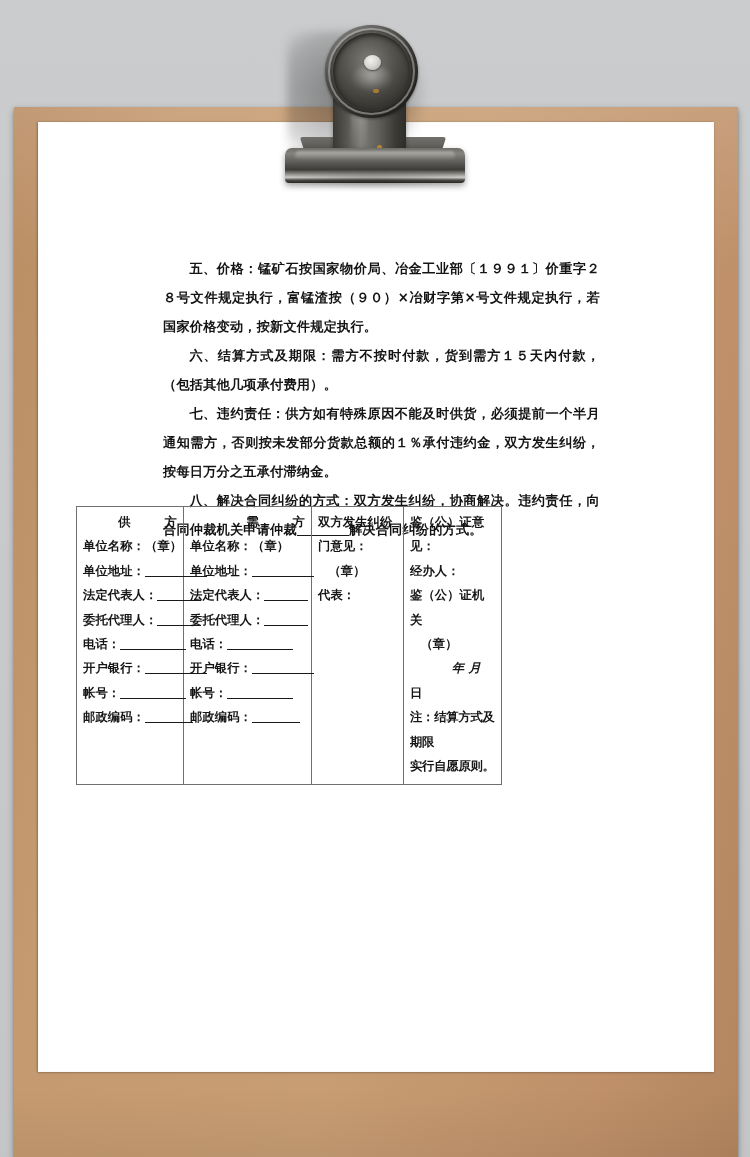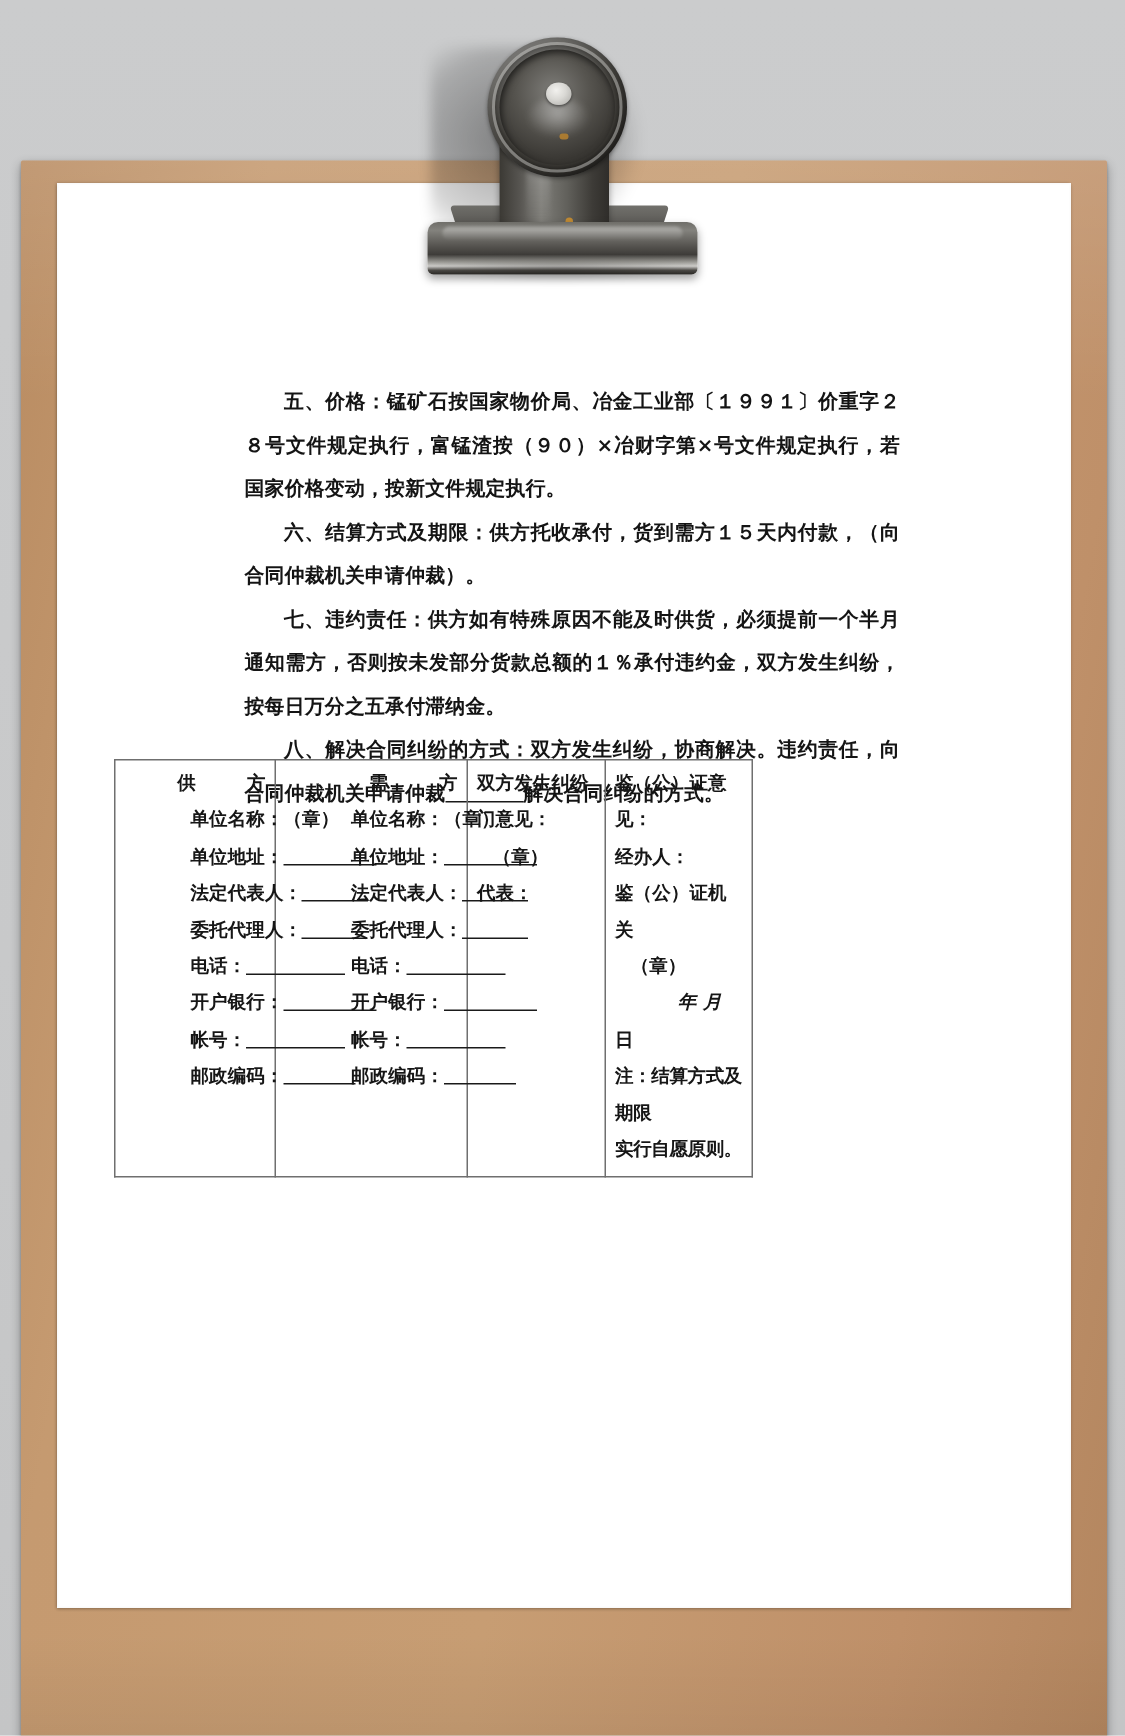--- a/index.html
+++ b/index.html
@@ -105,21 +105,21 @@
     line-height: 24.4px;
     font-weight: 600;
     color: #161616;
     letter-spacing: 0.1px;
   }
   .col-a { width: 107px; }
   .col-b { width: 128px; }
   .col-c { width: 92px; }
   .col-d { width: 98px; }
 
-  .cellline { white-space: nowrap; margin-left: 44px; }
+  .cellline { white-space: nowrap; }
   .cellline .ln {
     display: inline-block;
     border-bottom: 1px solid #1a1a1a;
     vertical-align: -2px;
   }
   .ln-long { width: 62px; }
   .ln-mid  { width: 48px; }
   .ln-short{ width: 44px; }
 
   .hdr {
@@ -269,21 +269,21 @@
 <div id="backdrop"></div>
 
 <div id="clipboard">
   <div id="clipboard-inner-shade"></div>
   <div id="clipboard-bottom-edge"></div>
 
   <div id="paper">
 
     <div id="doc">
       <p class="para">五、价格：锰矿石按国家物价局、冶金工业部〔１９９１〕价重字２８号文件规定执行，富锰渣按（９０）×冶财字第×号文件规定执行，若国家价格变动，按新文件规定执行。</p>
-      <p class="para">六、结算方式及期限：供方托收承付，货到需方１５天内付款，（向合同仲裁机关申请仲裁）。</p>
+      <p class="para">六、结算方式及期限：需方不按时付款，货到需方１５天内付款，（包括其他几项承付费用）。</p>
       <p class="para">七、违约责任：供方如有特殊原因不能及时供货，必须提前一个半月通知需方，否则按未发部分货款总额的１％承付违约金，双方发生纠纷，按每日万分之五承付滞纳金。</p>
       <p class="para"><span>八、解决合同纠纷的方式：双方发生纠纷，协商解决。违约责任，向合同仲裁机关申请仲裁</span><span class="blank"></span><span>解决合同纠纷的方式。</span></p>
     </div>
 
     <table id="sig-table">
       <colgroup>
         <col class="col-a">
           <col class="col-b">
           <col class="col-c">
           <col class="col-d">

